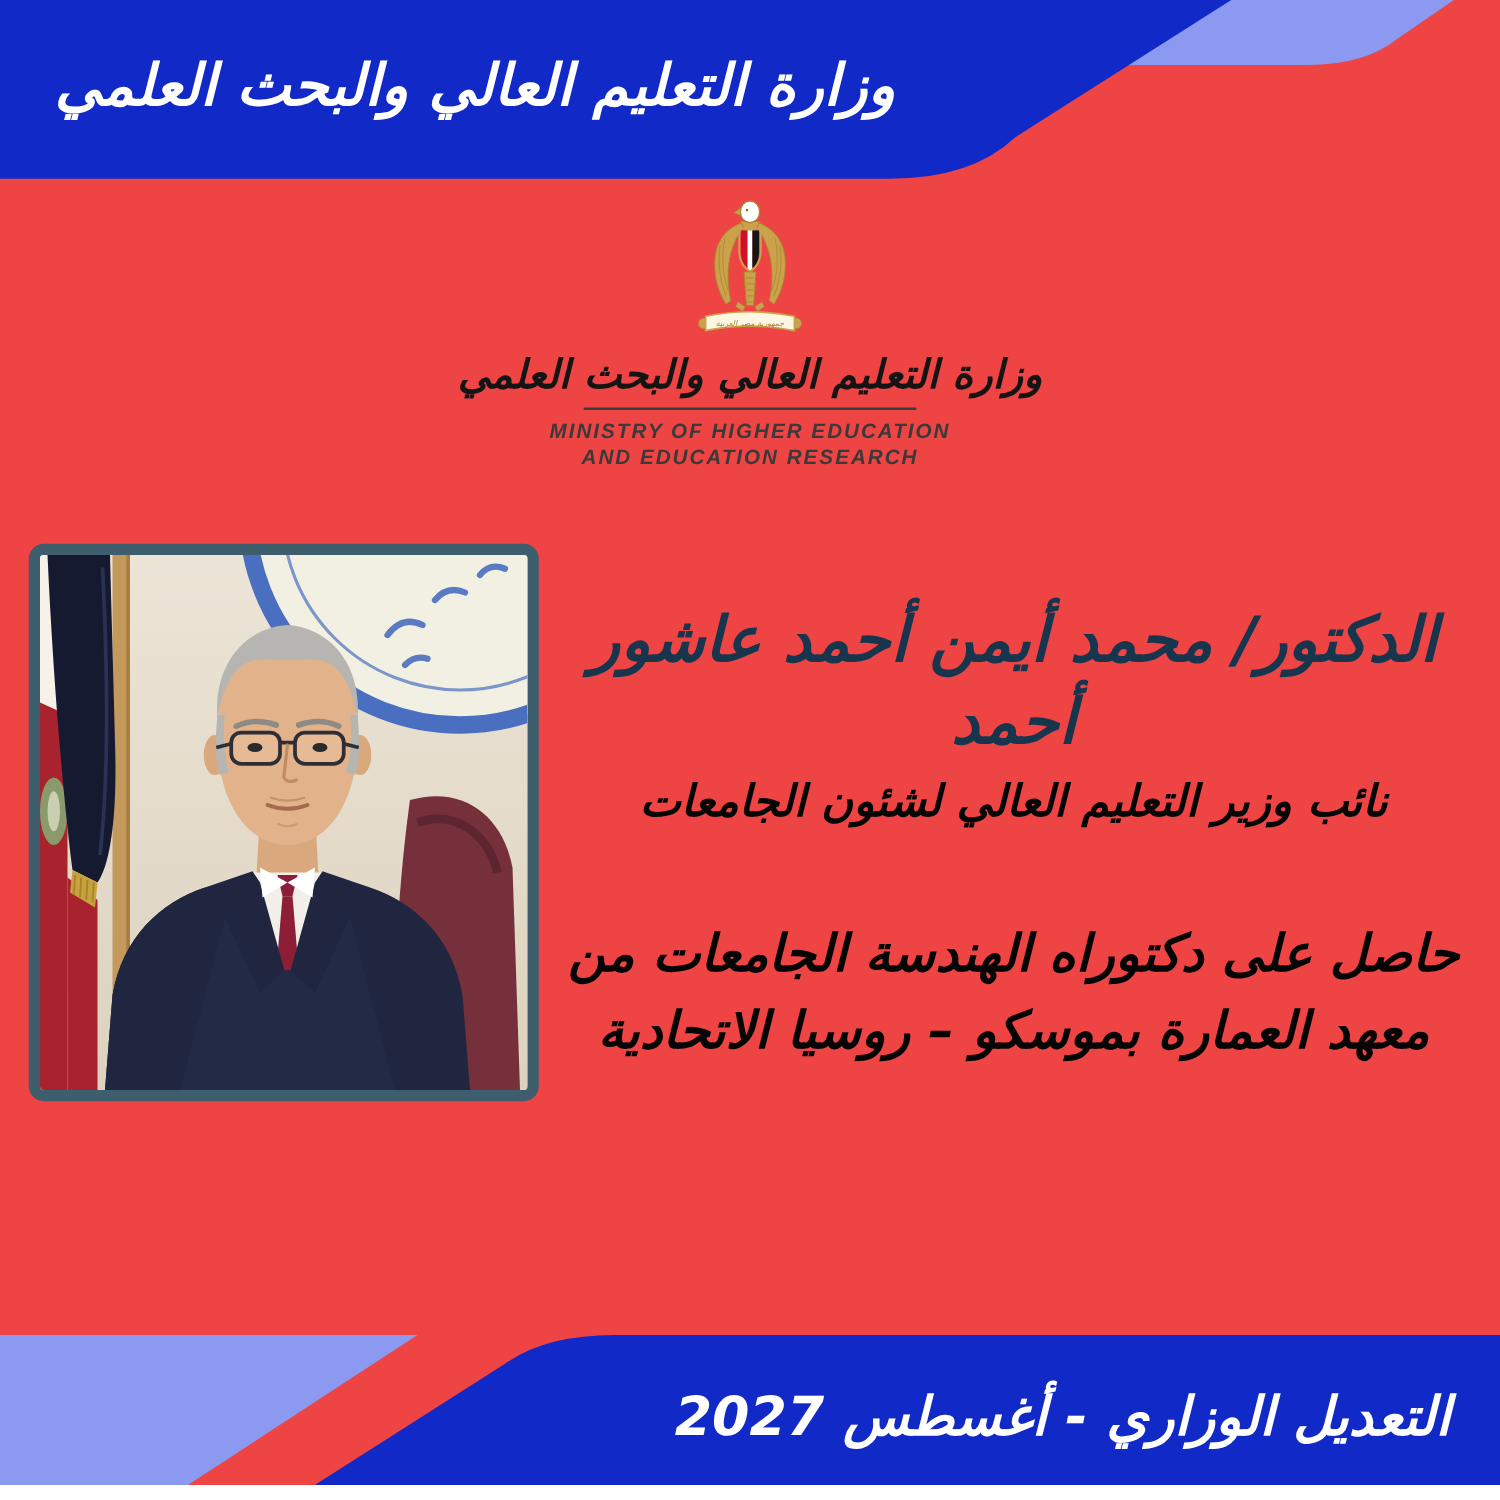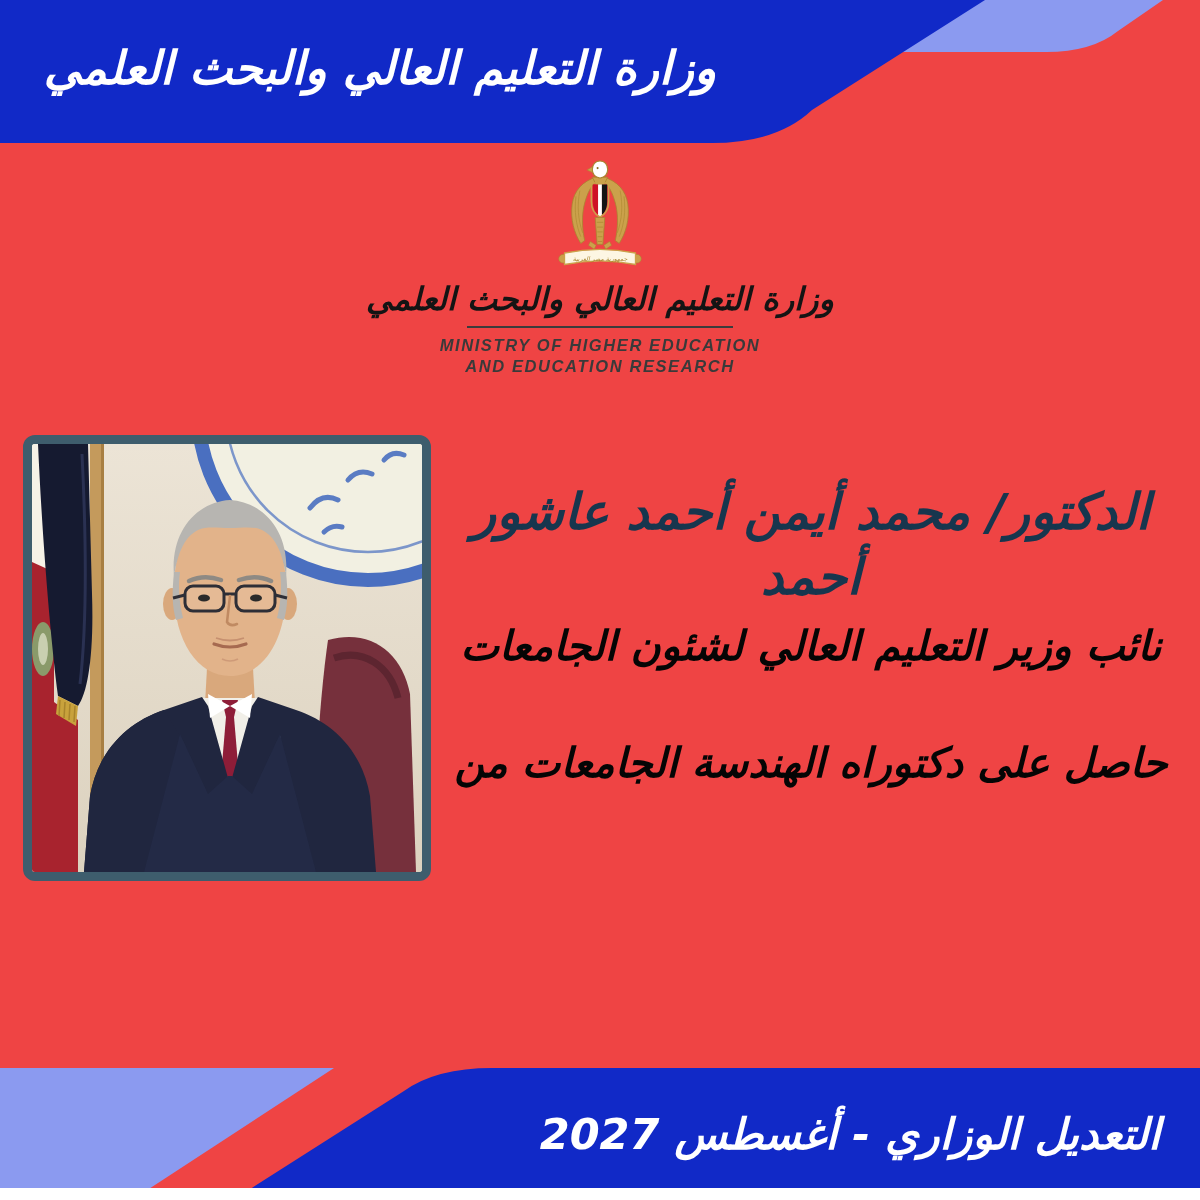--- a/index.html
+++ b/index.html
@@ -39,21 +39,21 @@
   }
 
   
   .person-name{
     top:444px;left:430px;width:762px;
     color:#17364e;font-size:50px;font-weight:bold;direction:rtl;
     text-align:center;line-height:1.3;margin-top:36px;
   }
   .person-position{
     top:620px;left:430px;width:762px;
-    color:#050505;font-size:41px;font-weight:bold;direction:rtl;
+    color:#050505;font-size:35px;font-weight:bold;direction:rtl;
     text-align:center;line-height:1.3;
   }
   .person-qualification{
     top:733px;left:430px;width:762px;
     color:#050505;font-size:41px;font-weight:bold;direction:rtl;
     text-align:center;line-height:1.48;
   }
 
   
   .bottom-banner-svg{top:1000px;left:0;}
@@ -204,20 +204,21 @@
       <path d="M184,194 Q198,199 212,194" stroke="#c69070" stroke-width="1.8" fill="none"></path>
       <path d="M182,200 Q198,206 214,200" stroke="#a66a50" stroke-width="3.2" fill="none" stroke-linecap="round"></path>
       <path d="M190,215 Q198,219 206,215" stroke="#c69070" stroke-width="1.6" fill="none" opacity="0.7"></path>
     </svg>
   </div>
 
   <div class="abs person-name">الدكتور/ محمد أيمن أحمد عاشور أحمد</div>
   <div class="abs person-position">نائب وزير التعليم العالي لشئون الجامعات</div>
   <div class="abs person-qualification">
     <div>حاصل على دكتوراه الهندسة الجامعات من</div>
+    <div>معهد العمارة بموسكو – روسيا الاتحادية</div>
   </div>
 
   <svg class="abs bottom-banner-svg" width="1200" height="200" viewBox="0 0 1200 200">
     <path d="M0,68 L334,68 L132,200 L0,200 Z" fill="#8b9af0"></path>
     <path d="M233,200 L404,91 Q436,68 492,68 L1200,68 L1200,200 Z" fill="#1129c7"></path>
   </svg>
   <div class="abs bottom-caption">التعديل الوزاري - أغسطس 2027</div>
 
 </div>
 

